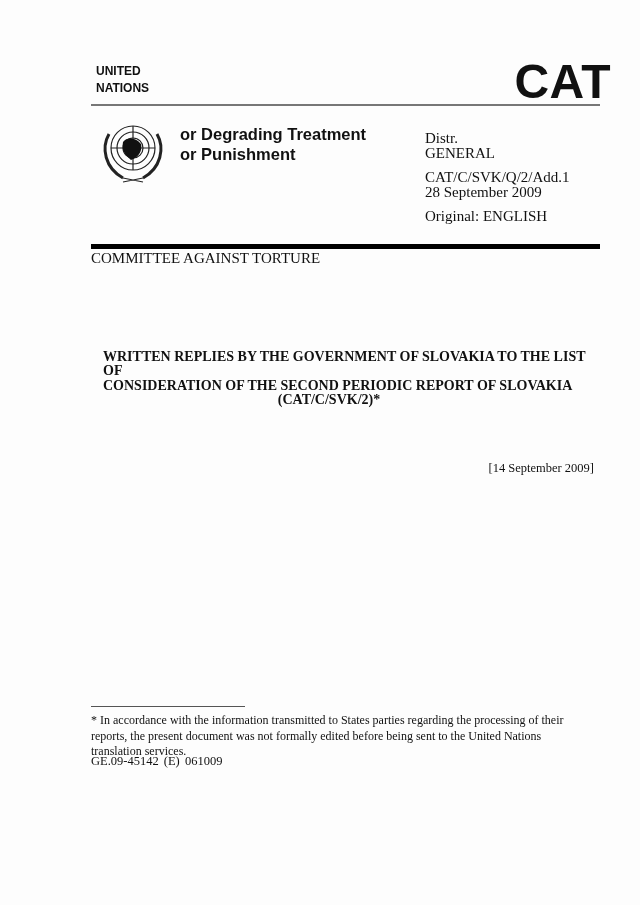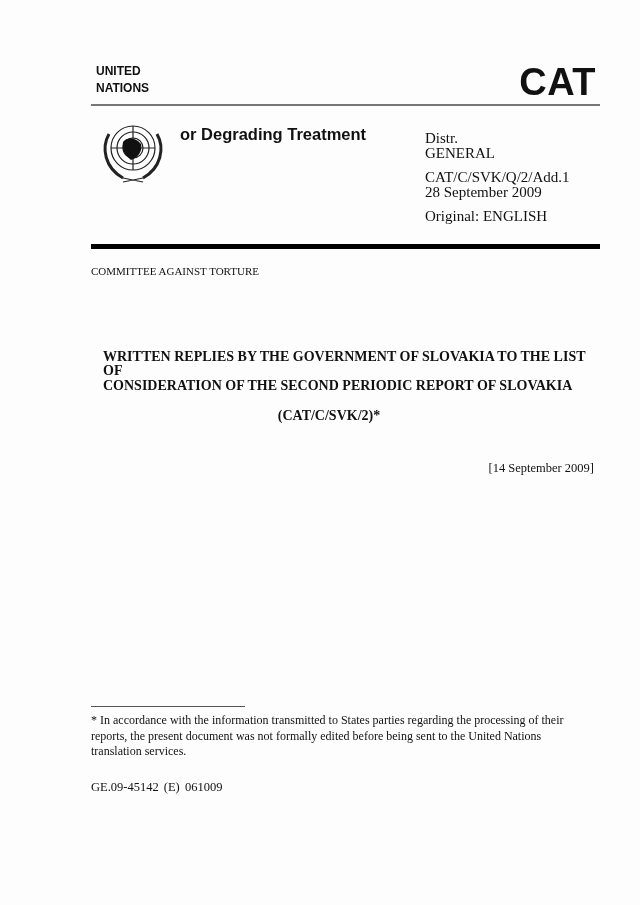--- a/index.html
+++ b/index.html
@@ -1,34 +1,34 @@
 <!DOCTYPE html>
 <html><head>
 <meta charset="utf-8">
 <style>
   html, body { margin: 0; padding: 0; }
   body { width: 640px; height: 905px; background: #fdfdfd; position: relative; overflow: hidden; color: #111; }
   .abs { position: absolute; }
   .sans { font-family: "Liberation Sans", sans-serif; }
   .serif { font-family: "Liberation Serif", serif; }
   #un { left: 96px; top: 63px; font-weight: bold; font-size: 12px; line-height: 17px; }
-  #cat { right: 44px; top: 62px; font-weight: bold; font-size: 38px; line-height: 40px; letter-spacing: 0.5px; }
+  #cat { right: 29px; top: 62px; font-weight: bold; font-size: 48px; line-height: 40px; letter-spacing: 0.5px; }
   #rule-thin { left: 91px; top: 104px; width: 509px; height: 2px; background: #777; }
   #emblem { left: 97px; top: 116px; width: 72px; height: 72px; }
   #title { left: 180px; top: 124px; font-weight: bold; font-size: 16.5px; line-height: 20px; }
   #meta { left: 425px; top: 131px; font-size: 15px; line-height: 15px; }
   #meta .gap { height: 9px; }
   #rule-thick { left: 91px; top: 244px; width: 509px; height: 5px; background: #000; }
-  #committee { left: 91px; top: 265px; font-size: 11px; }
+  #committee { left: 91px; top: 250px; font-size: 15px; }
   #heading { left: 103px; top: 350px; width: 492px; font-weight: bold; font-size: 14px; line-height: 14.3px; text-align: left; }
-  #heading .center { text-align: center; display: block; padding-right: 40px; margin-top: 16px; }
+  #heading .center { text-align: center; display: block; padding-right: 40px; }
   #date { right: 46px; top: 461px; font-size: 12.5px; }
   #fn-rule { left: 91px; top: 706px; width: 154px; height: 1px; background: #555; }
   #footnote { left: 91px; top: 713px; width: 490px; font-size: 12px; line-height: 15.5px; }
-  #docnum { left: 91px; top: 780px; font-size: 12.5px; word-spacing: 2px; }
+  #docnum { left: 91px; top: 754px; font-size: 12.5px; word-spacing: 2px; }
 </style>
 </head>
 <body>
 
 <div id="un" class="abs sans">
   <div>UNITED</div>
   <div>NATIONS</div>
 </div>
 <div id="cat" class="abs sans">CAT</div>
 <div id="rule-thin" class="abs"></div>
@@ -42,20 +42,21 @@
     <line x1="14" y1="32" x2="58" y2="32"></line>
     <path d="M12 18 C4 32 8 52 26 62" stroke-width="3"></path>
     <path d="M60 18 C68 32 64 52 46 62" stroke-width="3"></path>
     <path d="M26 62 L46 66 M46 62 L26 66"></path>
   </g>
   <path d="M26 26 C30 20 40 22 44 28 C46 36 40 42 34 44 C30 40 24 36 26 26 Z" fill="#111"></path>
 </svg>
 
 <div id="title" class="abs sans">
   <div>or Degrading Treatment</div>
+  <div>or Punishment</div>
 </div>
 
 <div id="meta" class="abs serif">
   <div>Distr.</div>
   <div>GENERAL</div>
   <div class="gap"></div>
   <div>CAT/C/SVK/Q/2/Add.1</div>
   <div>28 September 2009</div>
   <div class="gap"></div>
   <div>Original:  ENGLISH</div>

